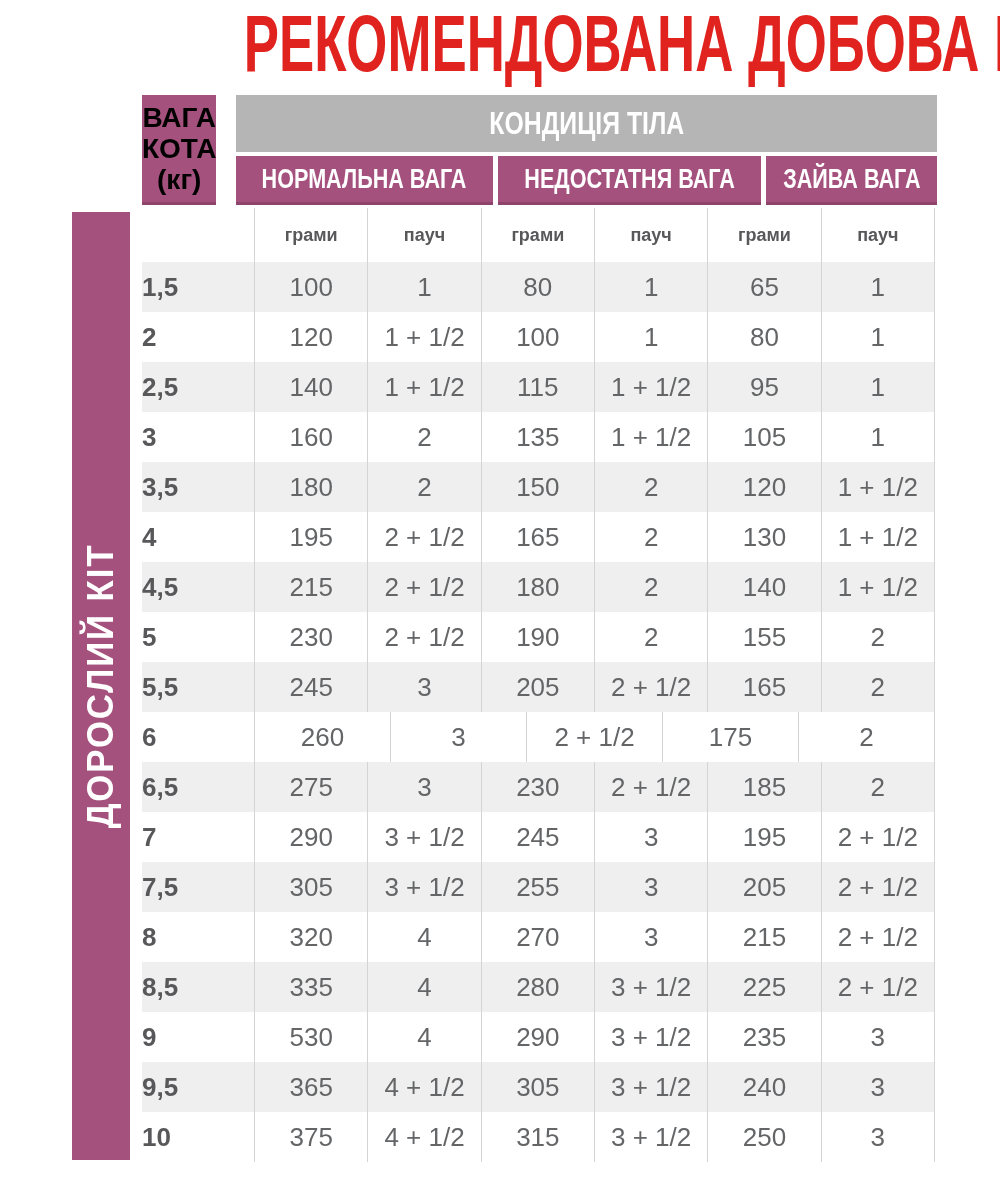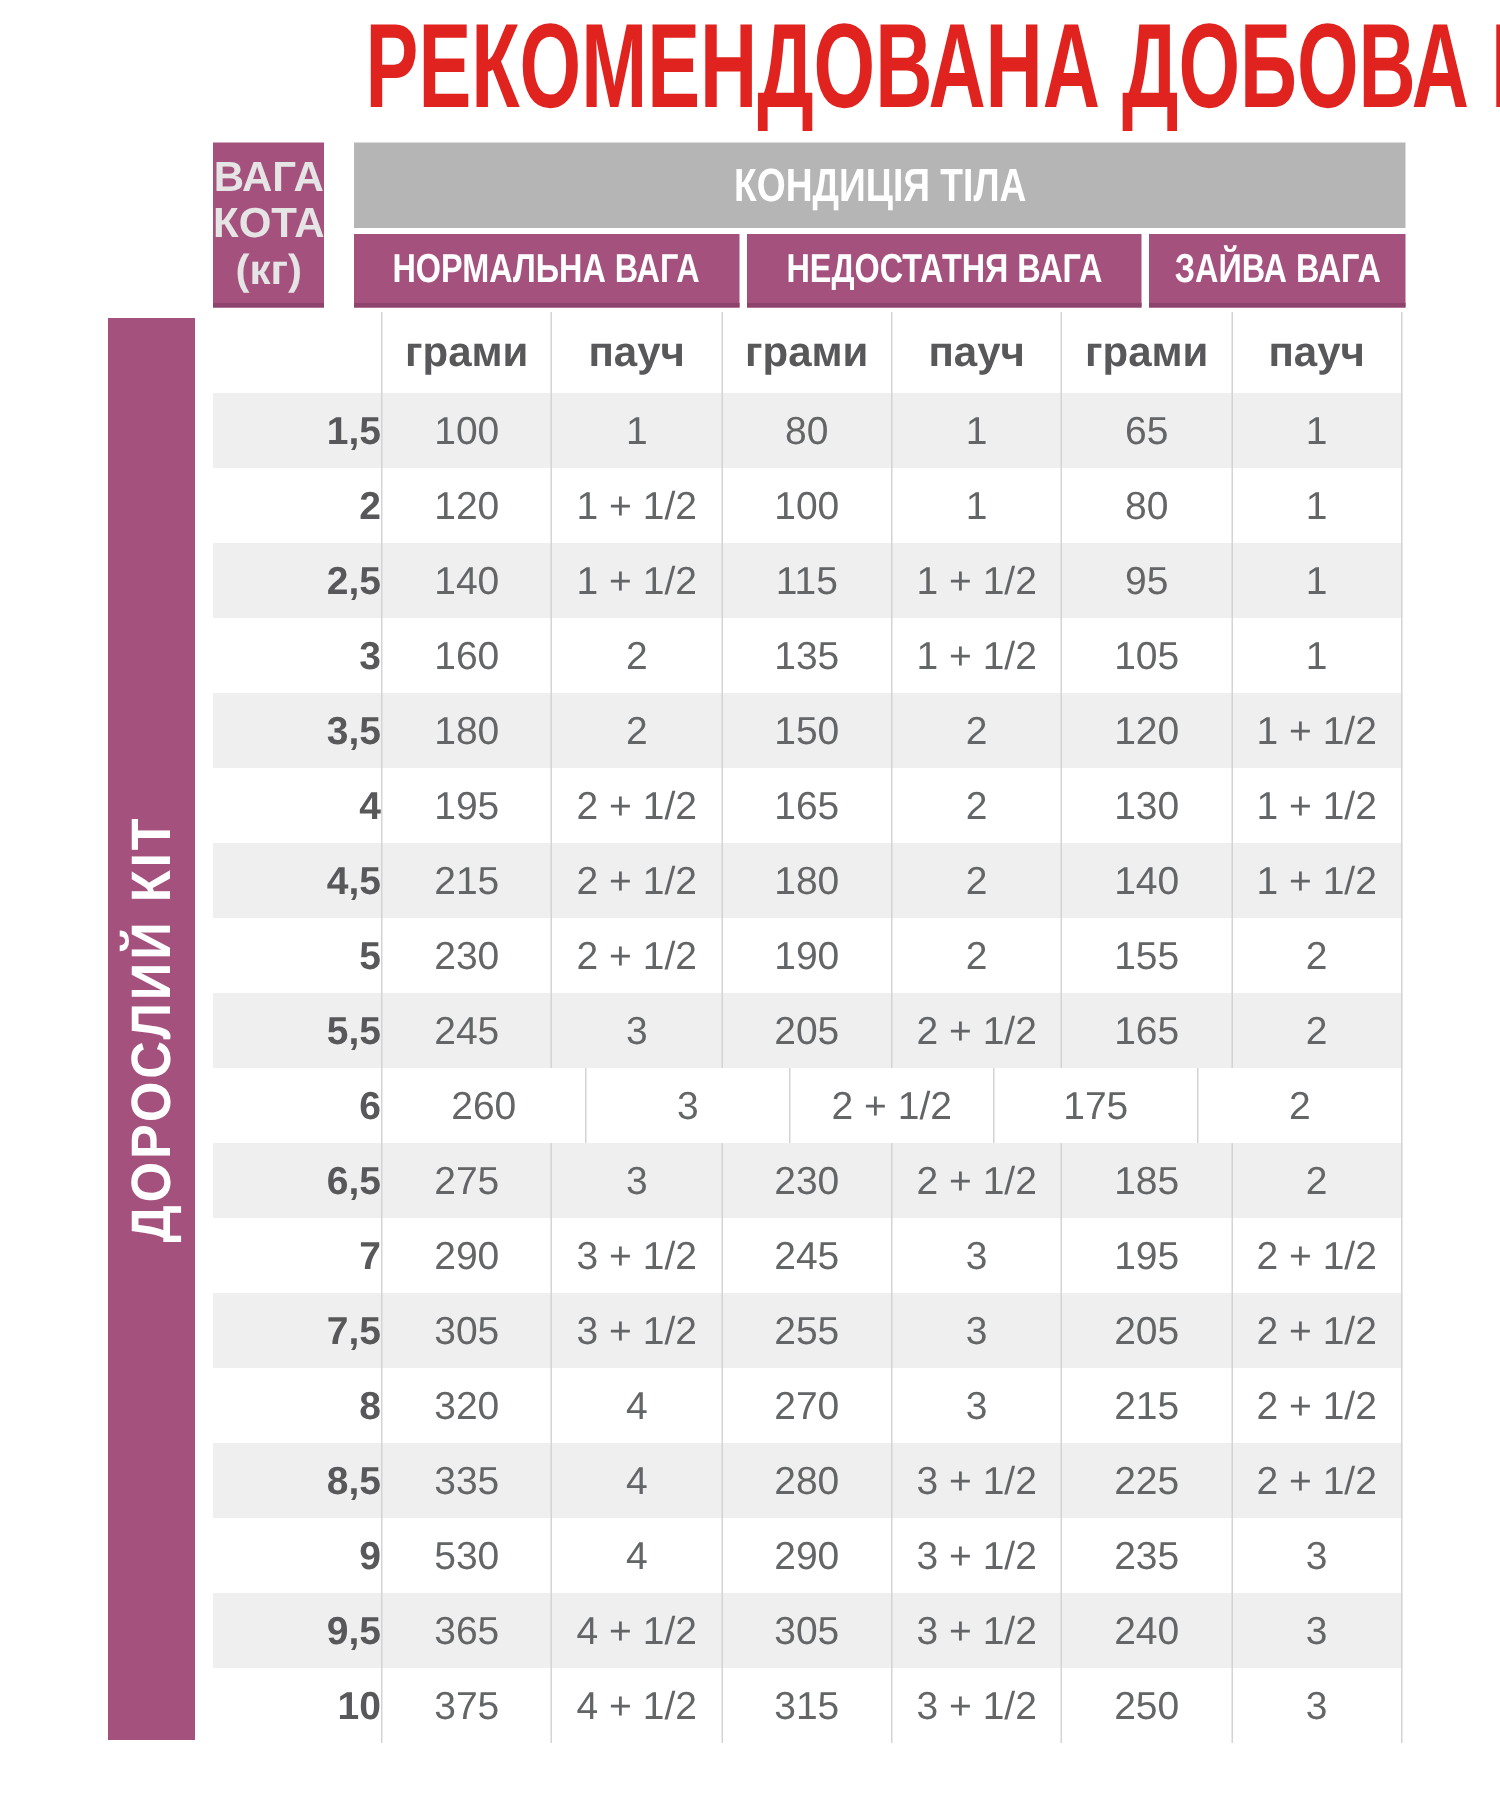--- a/index.html
+++ b/index.html
@@ -53,21 +53,21 @@
     left: 142px; top: 95px;
     width: 793px;
   }
   .hdr { display: flex; height: 110px; margin-bottom: 3px; }
   .w-head {
     width: 112px;
     margin-right: 4px;
     background: var(--purple, #a5517e);
     border-bottom: 3px solid var(--purple-dark, #8d436b);
     box-sizing: border-box;
-    color: #e5e5e5;
+    color: #000000;
     font-weight: bold;
     font-size: 28px;
     line-height: 31px;
     display: flex;
     flex-direction: column;
     align-items: center;
     justify-content: center;
     text-align: center;
   }
   .hdr-right { flex: 1; display: flex; flex-direction: column; padding-left: 16px; }
@@ -97,30 +97,30 @@
     white-space: nowrap;
   }
   .group-cell + .group-cell { margin-left: 5px; }
   .squeeze { display: inline-block; transform: scaleX(0.8); transform-origin: 50% 50%; white-space: nowrap; }
   .subhdr { display: flex; height: 54px; line-height: 54px; }
   .subhdr .sp { width: 112px; }
   .sh {
     flex: 1;
     text-align: center;
     font-weight: bold;
-    font-size: 28px;
+    font-size: 18px;
     color: var(--text-dark, #58585a);
     border-left: 1px solid var(--sep, #d4d4d4);
   }
   .sh:last-child { border-right: 1px solid var(--sep, #d4d4d4); }
   .body .row { display: flex; height: 50px; line-height: 50px; }
   .row.striped { background: var(--stripe, #efefef); }
   .wc {
     width: 112px;
-    text-align: right;
+    text-align: left;
     font-weight: bold;
     font-size: 26px;
     color: var(--text-dark, #58585a);
   }
   .dc {
     flex: 1;
     text-align: center;
     font-size: 26px;
     color: var(--text-med, #646567);
     border-left: 1px solid var(--sep, #d4d4d4);

